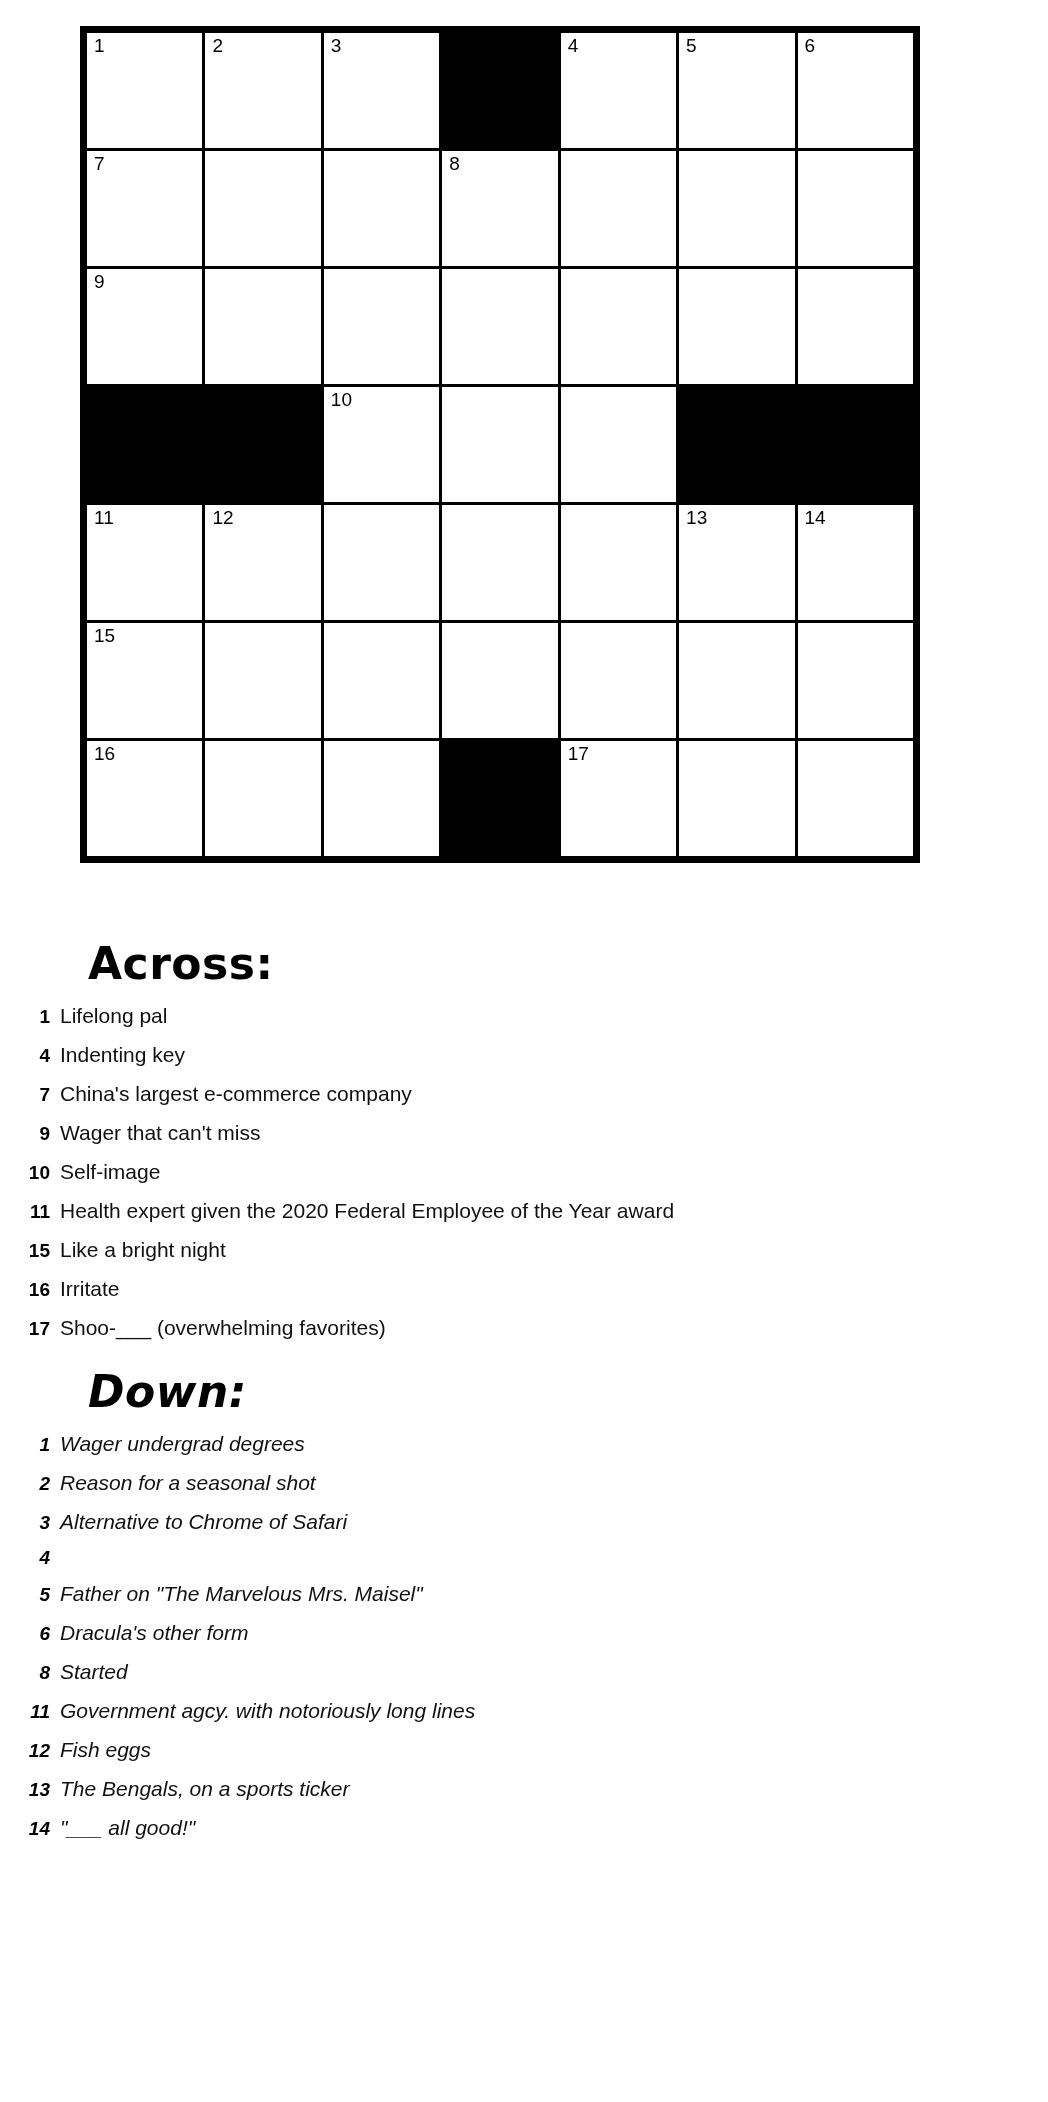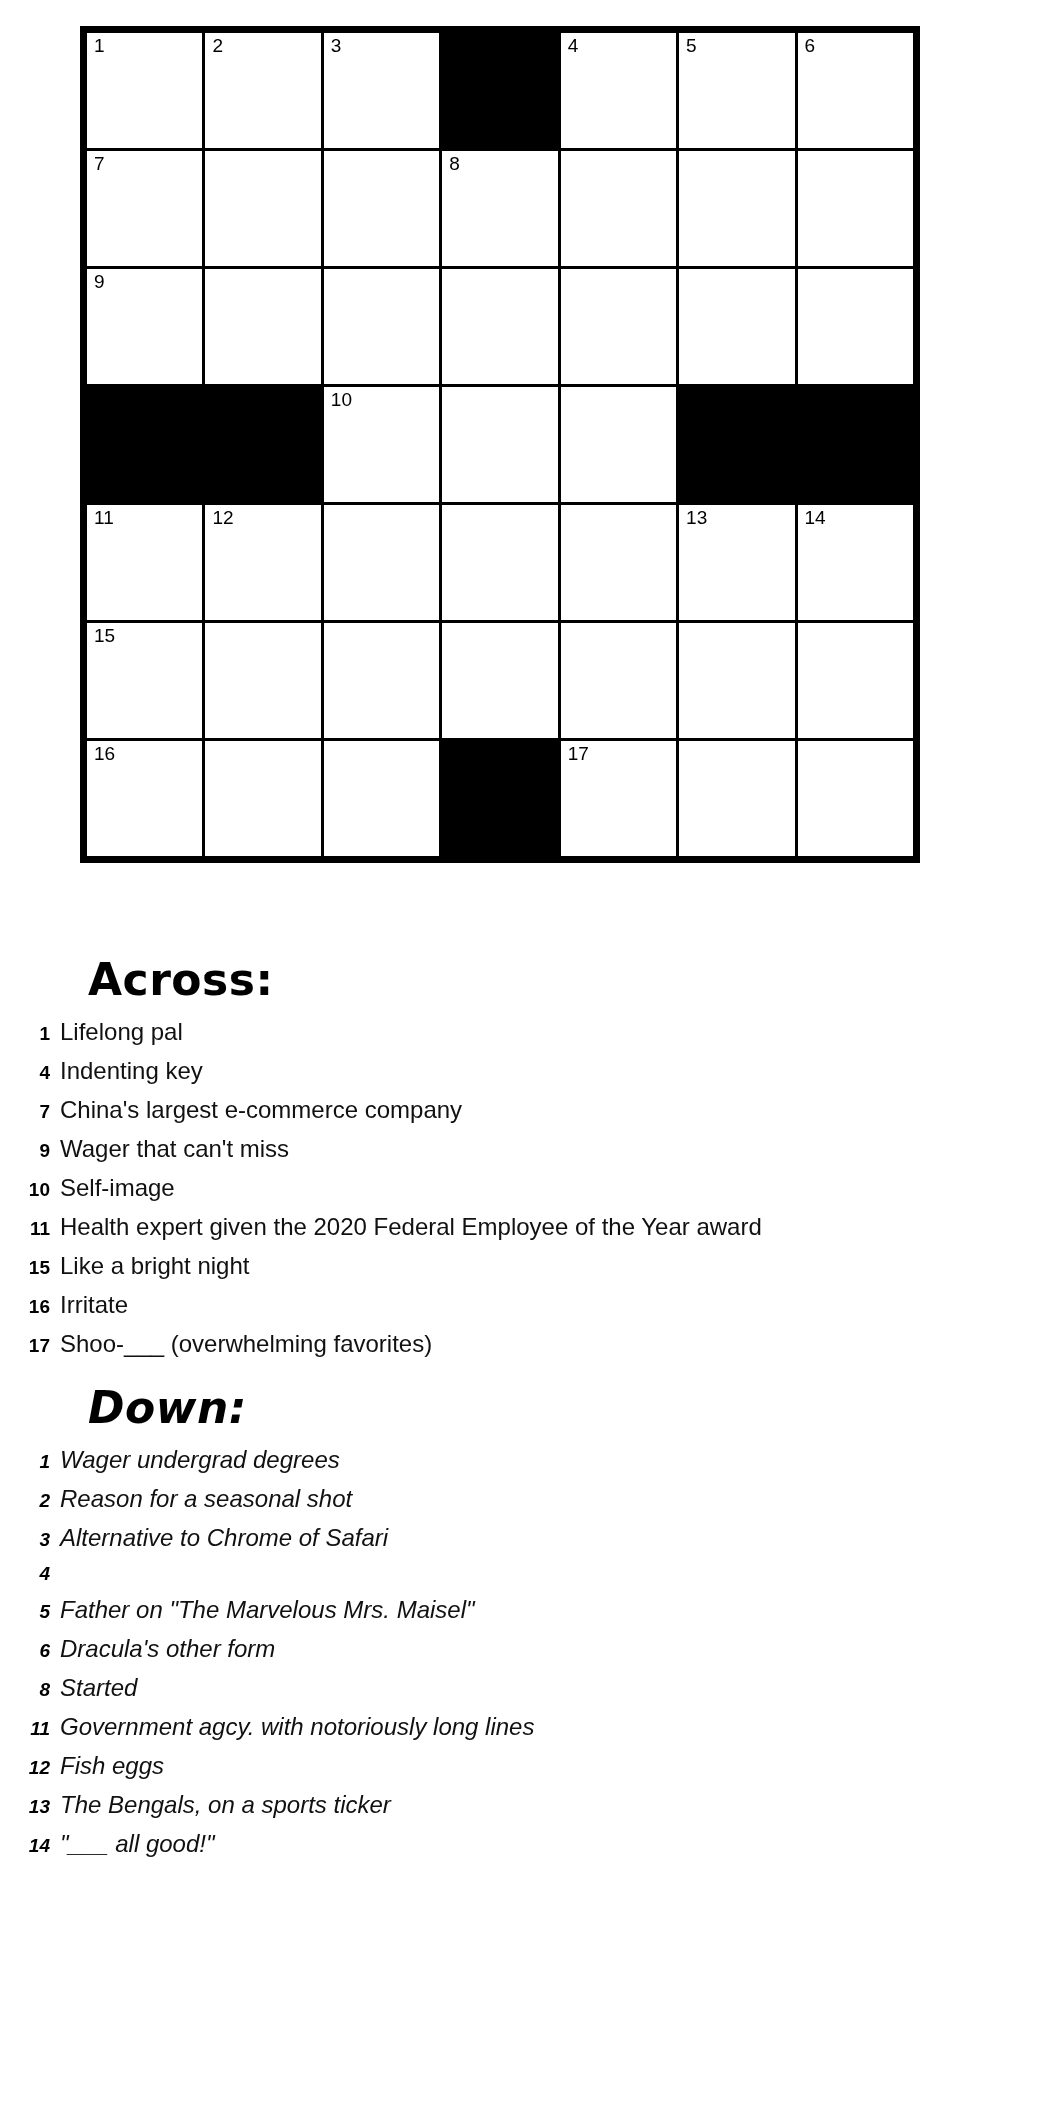--- a/index.html
+++ b/index.html
@@ -62,21 +62,21 @@
     left: 0;
     top: 940px;
     width: 1048px;
   }
   .section-title {
     font-family: "DejaVu Sans", sans-serif;
     font-weight: bold;
     font-size: 44px;
     line-height: 48px;
     color: #000000;
-    margin: 16px 0 14px 88px;
+    margin: 0 0 14px 88px;
     letter-spacing: 0.5px;
   }
   .clue-list {
     list-style: none;
     margin: 0 0 0 0;
     padding: 0;
   }
   .clue-row {
     display: flex;
     align-items: baseline;
@@ -87,21 +87,21 @@
     width: 50px;
     min-width: 50px;
     text-align: right;
     font-size: 19px;
     font-weight: bold;
     color: #000000;
     padding-right: 10px;
     font-family: "Liberation Sans", sans-serif;
   }
   .clue-text {
-    font-size: 24px;
+    font-size: 21px;
     line-height: 28px;
     color: #111111;
     font-family: "Liberation Sans", sans-serif;
     text-align: right;
   }
   #down-section {
     margin-top: 26px;
     font-style: italic;
   }
 </style>

